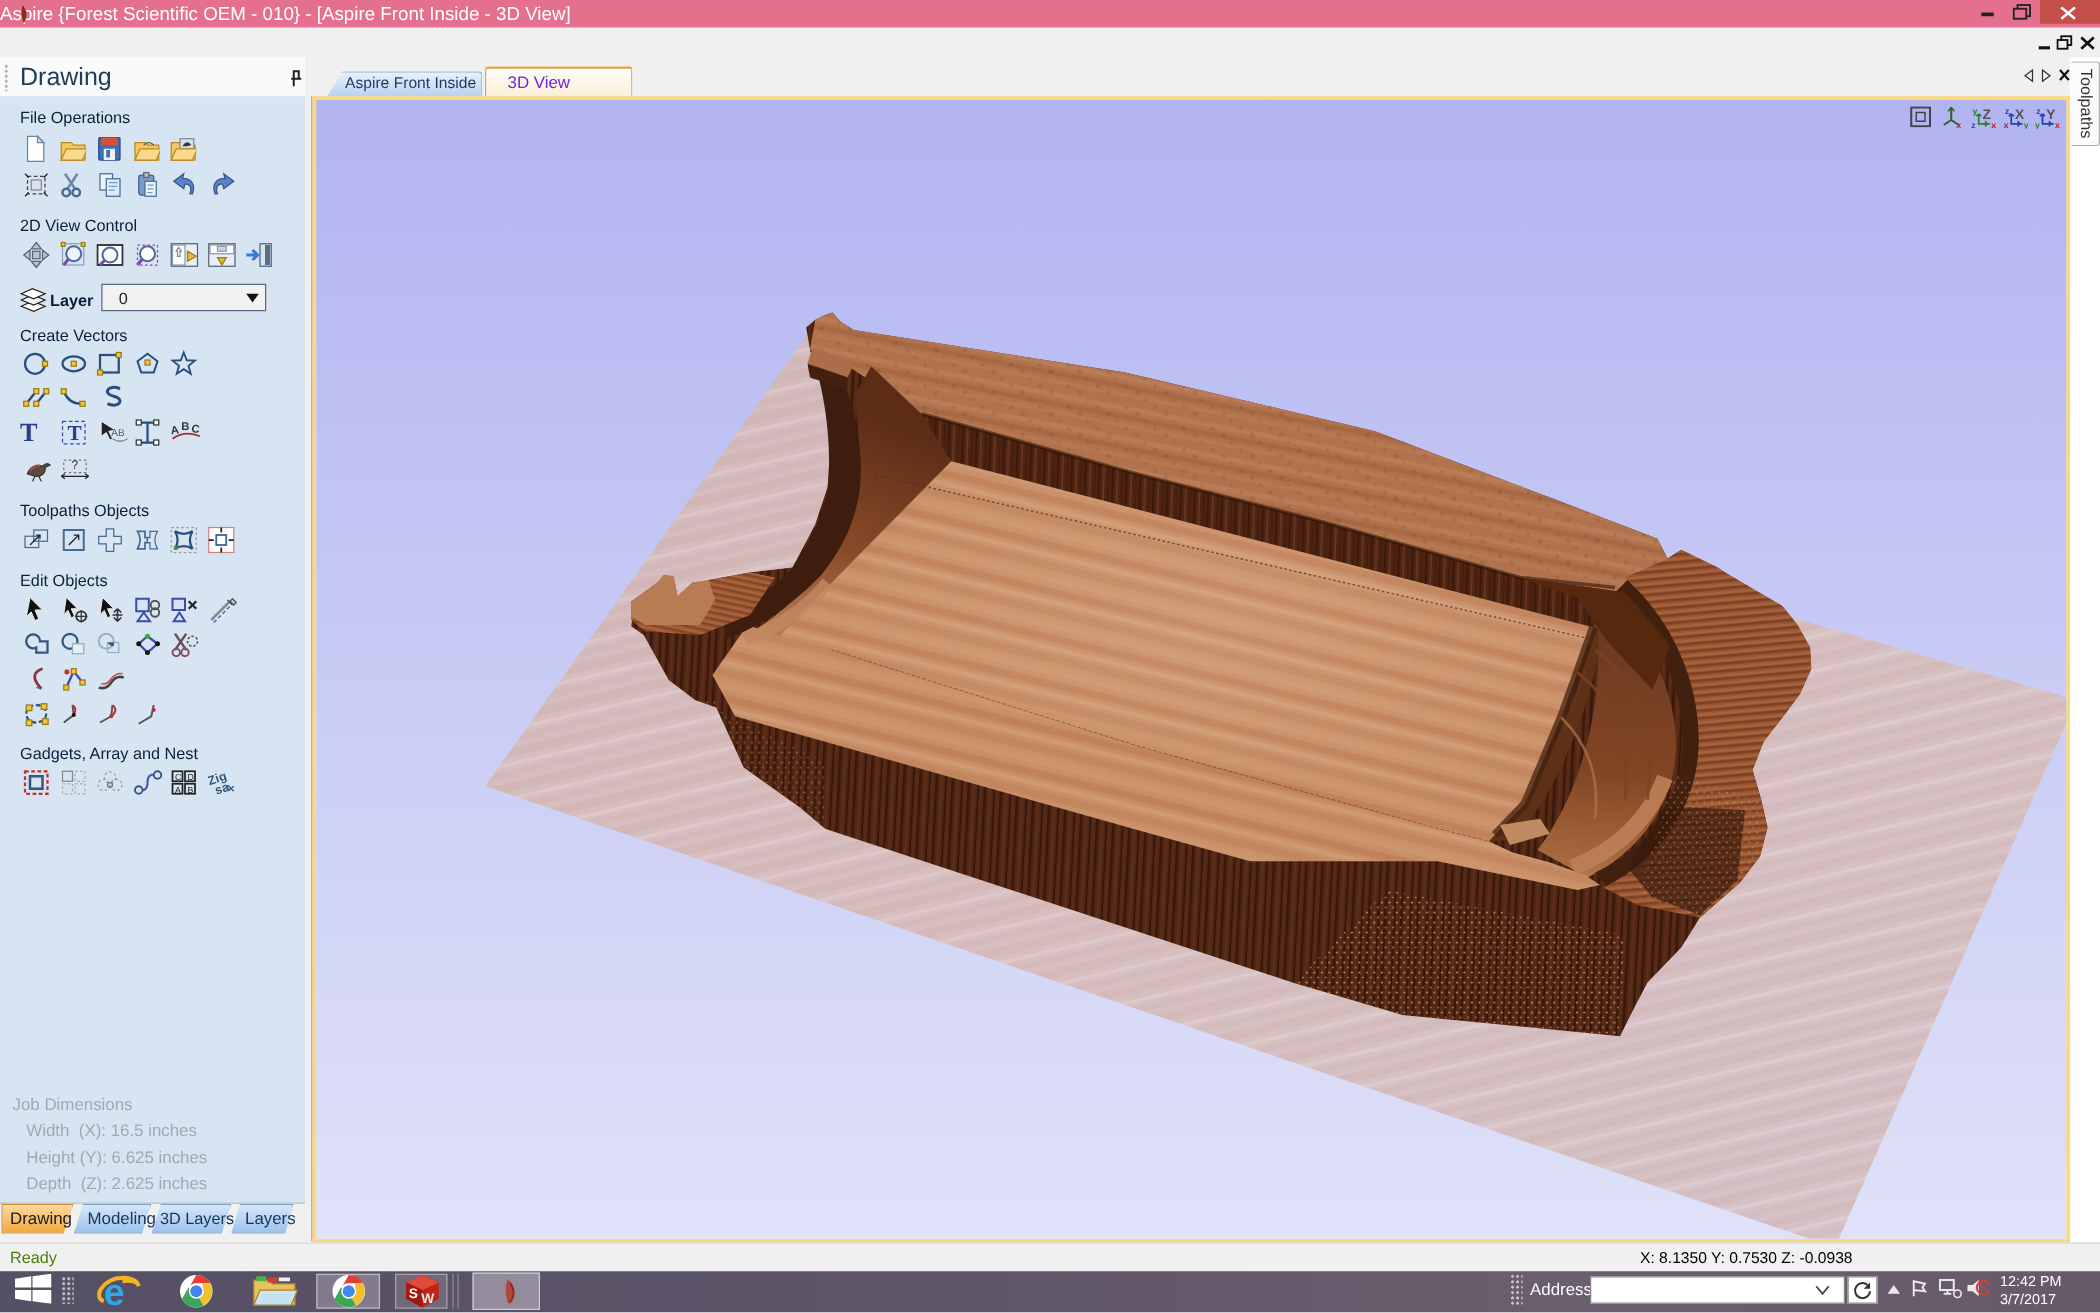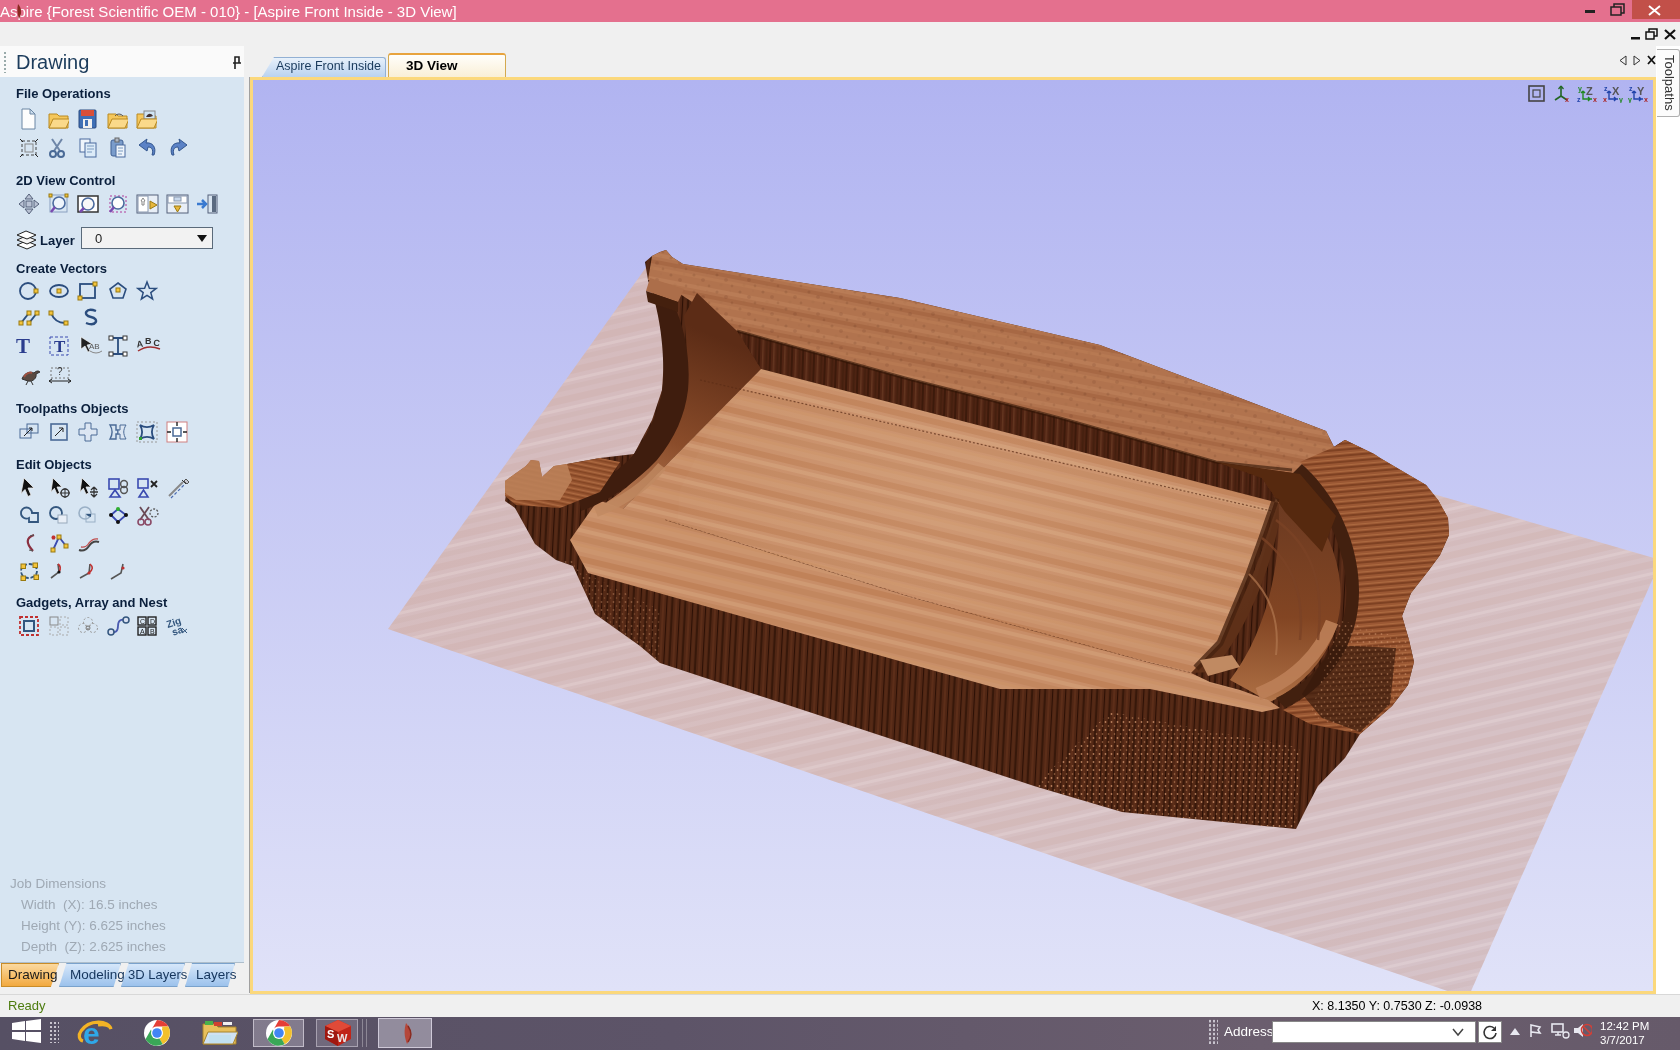--- a/index.html
+++ b/index.html
@@ -8,34 +8,34 @@
 
 #titlebar{left:0;top:0;width:1680px;height:22px;background:#e4708e}
 #titletext{left:0;top:3px;width:1680px;text-align:left;color:#fff;font-size:15px}
 
 #menubar{left:0;top:22px;width:1680px;height:24px;background:linear-gradient(#f7f7f7,#efefef);font-size:12.5px;color:#101010}
 .mi{position:absolute;top:6px}
 
 #ptitle{left:0;top:46px;width:244px;height:31px;background:#fafafa}
 #panel{left:0;top:77px;width:244px;height:885px;background:#d7e5f2}
 #pgap{left:244px;top:77px;width:6px;height:916px;background:#f0f0f0;border-right:1px solid #a0a0a0}
-.hdr{position:absolute;font-size:13px;font-weight:bold;color:#0a1f3c}
+.hdr{position:absolute;font-size:13px;font-weight:normal;color:#0a1f3c}
 .jobd{position:absolute;font-size:13.5px;font-weight:normal;color:#9fa9b4}
 
 #vpgoldtop{left:250px;top:77px;width:1406px;height:3px;background:#fbd87c}
 #vpgoldleft{left:250px;top:77px;width:3px;height:917px;background:#fbd87c}
 #vpgoldright{left:1653px;top:77px;width:3px;height:917px;background:#fbd87c}
 #vpgoldbot{left:250px;top:991px;width:1406px;height:3px;background:#fbd87c}
 #vp{left:253px;top:80px;width:1400px;height:911px;background:linear-gradient(#b1b4f1,#e0e2f8)}
 
 #tabrow{left:250px;top:46px;width:1406px;height:31px;background:#f0f0f0}
 #tab1{left:262px;top:57px;width:124px;height:20px;background:linear-gradient(#e8f1fb,#b9d2f0);border:1px solid #92b0d4;border-bottom:none;border-radius:3px 3px 0 0;clip-path:polygon(12px 0,100% 0,100% 100%,0 100%)}
 #tab1t{left:276px;top:59px;font-size:12.5px;color:#1a3a5c}
 #tab2{left:388px;top:53px;width:118px;height:24px;background:linear-gradient(#fffefb,#f9efd6);border:1px solid #d4a94e;border-top:2px solid #e8a33d;border-bottom:none;border-radius:3px 3px 0 0}
-#tab2t{left:406px;top:58px;font-size:13.5px;font-weight:bold;color:#000000}
+#tab2t{left:406px;top:58px;font-size:13.5px;font-weight:normal;color:#6d28d9}
 
 #rstrip{left:1656px;top:46px;width:24px;height:948px;background:#ffffff}
 #tptab{left:1657px;top:49px;width:23px;height:68px;background:#fcfcfc;border:1px solid #b0b0b0;border-left:none;border-radius:0 3px 3px 0}
 #tptabt{left:1662px;top:55px;font-size:13px;color:#333;writing-mode:vertical-rl}
 
 #statusbar{left:0;top:994px;width:1680px;height:23px;background:#f0f0f0;border-top:1px solid #d8d8d8}
 #ready{left:8px;top:998px;font-size:13px;color:#4d7c0f}
 #coords{left:1312px;top:999px;font-size:12.5px;color:#000}
 
 #taskbar{left:0;top:1017px;width:1680px;height:33px;background:linear-gradient(90deg,#565064,#5d5468 40%,#6b5e6e 75%,#665a6a)}

